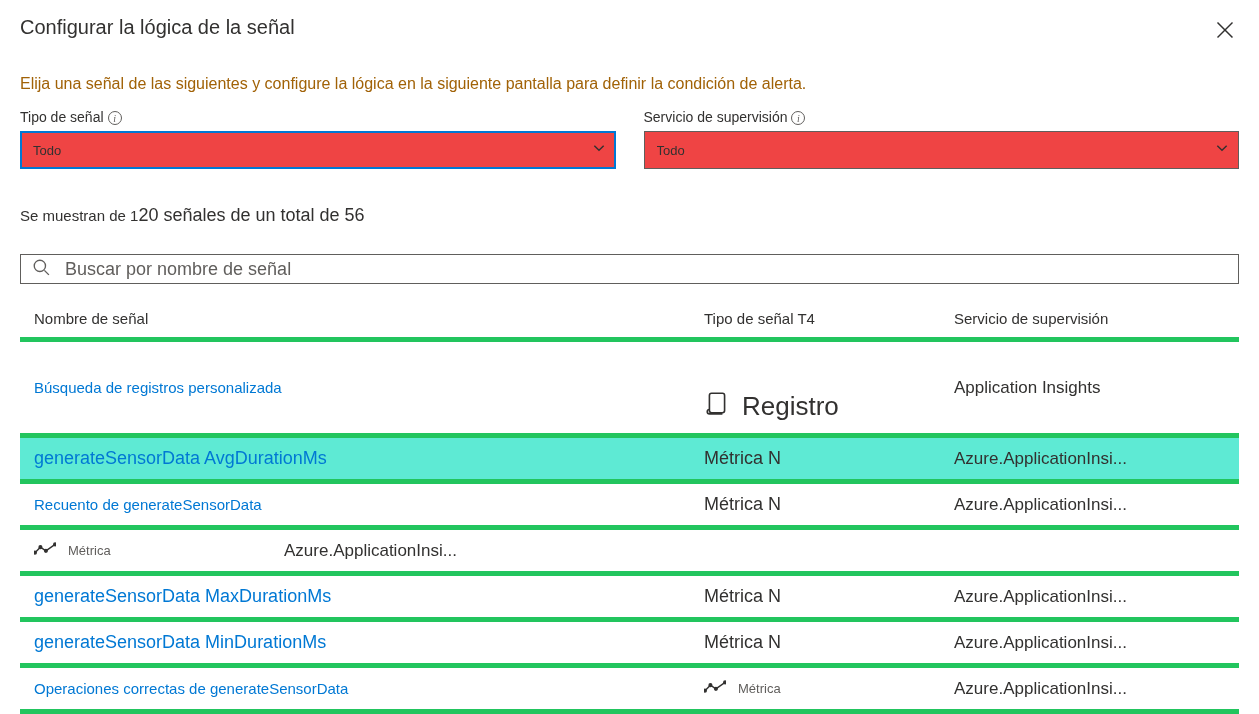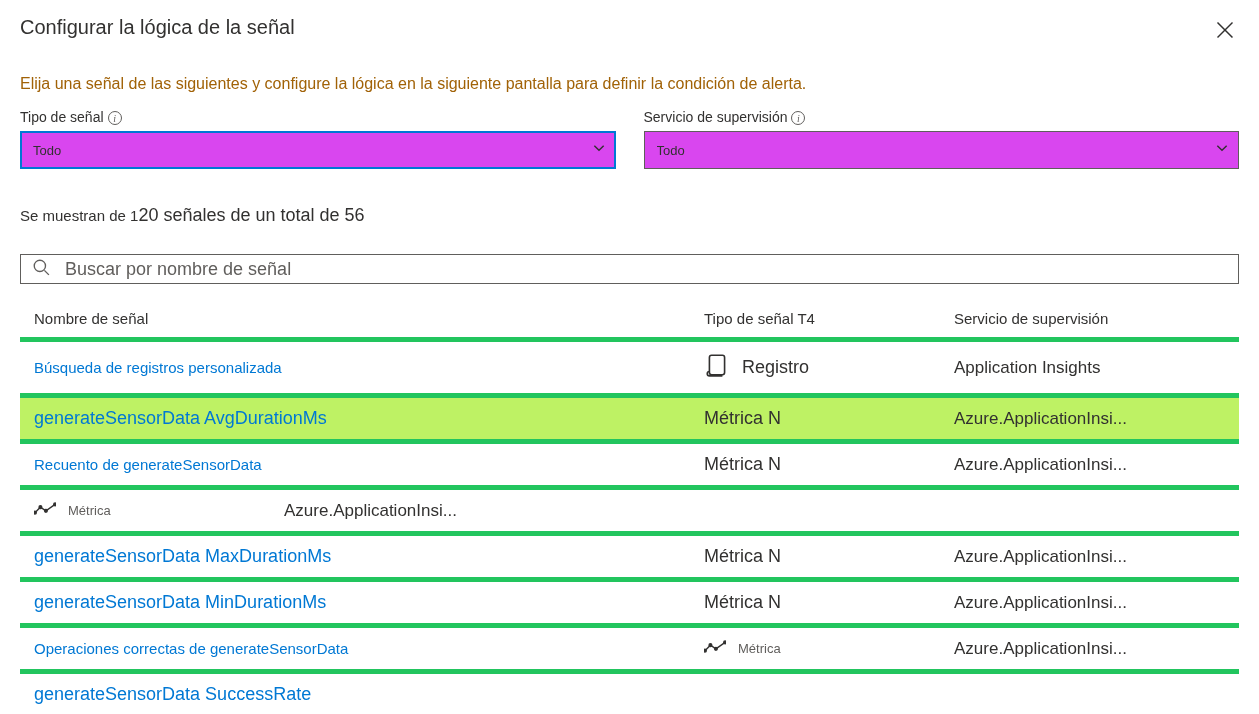--- a/index.html
+++ b/index.html
@@ -62,21 +62,21 @@
     justify-content: center;
     font-size: 10px;
     color: #605e5c;
     font-style: italic;
     font-family: Georgia, serif;
   }
   .select {
     width: 100%;
     height: 38px;
     border: 1px solid #605e5c;
-    background: #d946ef;
+    background: #ef4444;
     padding: 0 36px 0 12px;
     font-size: 13px;
     color: #323130;
     appearance: none;
     cursor: pointer;
     position: relative;
   }
   .select-wrap {
     position: relative;
   }
@@ -133,41 +133,42 @@
   .col-type { flex: 0 0 250px; }
   .col-service { flex: 1; }
   .trow {
     display: flex;
     align-items: center;
     padding: 10px 14px;
     border-top: 5px solid #22c55e;
     min-height: 46px;
   }
   .trow.highlight {
-    background: #bef264;
+    background: #5eead4;
   }
   .signal-link {
     color: #0078d4;
     font-size: 15px;
     cursor: pointer;
     text-decoration: none;
   }
   .signal-link.bold {
     font-size: 18px;
     font-weight: 400;
   }
   .type-cell {
     display: flex;
     align-items: center;
     gap: 12px;
     font-size: 18px;
     color: #323130;
   }
   .type-cell.large {
-    font-size: 18px;
+    font-size: 26px;
+    margin-top: 38px;
   }
   .type-cell.small-label .type-text {
     font-size: 13px;
     color: #605e5c;
   }
   .service-cell {
     font-size: 17px;
     color: #323130;
     white-space: nowrap;
     overflow: hidden;

